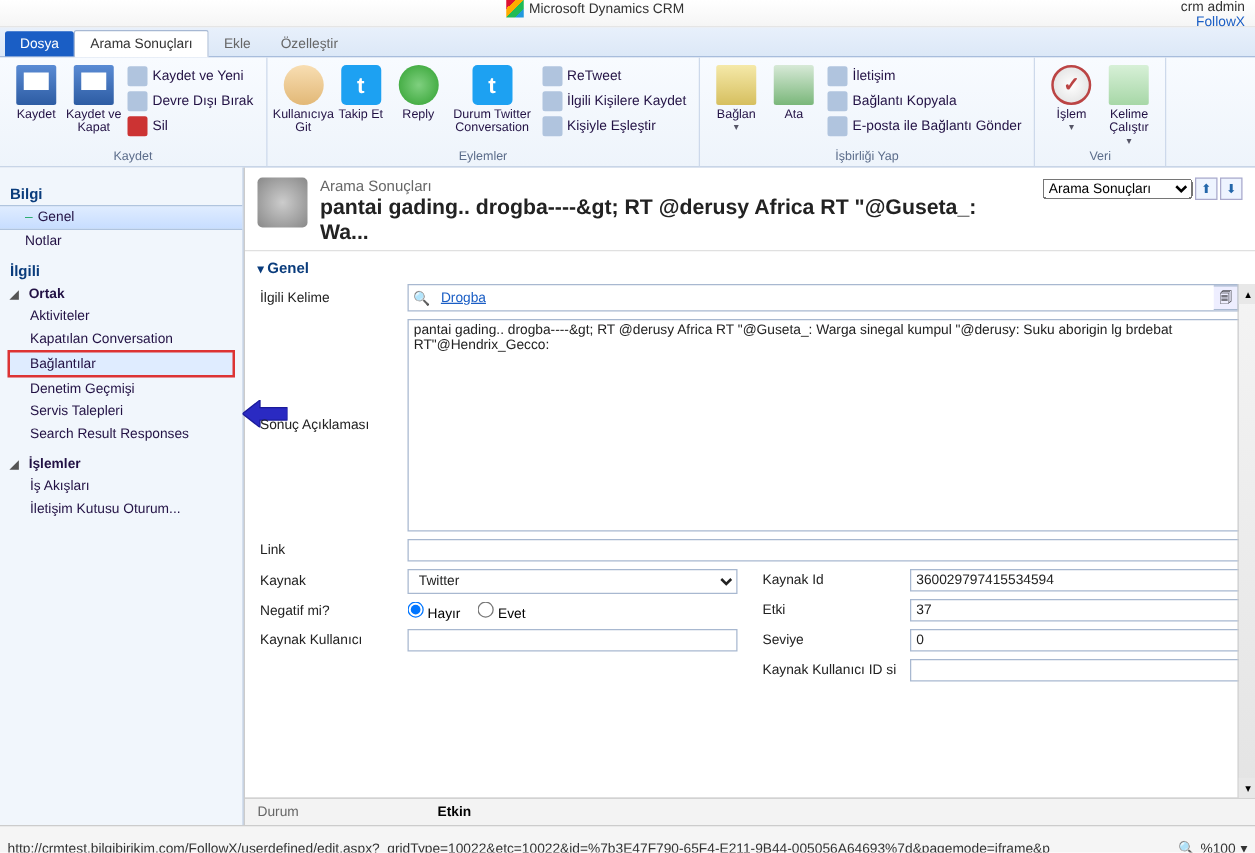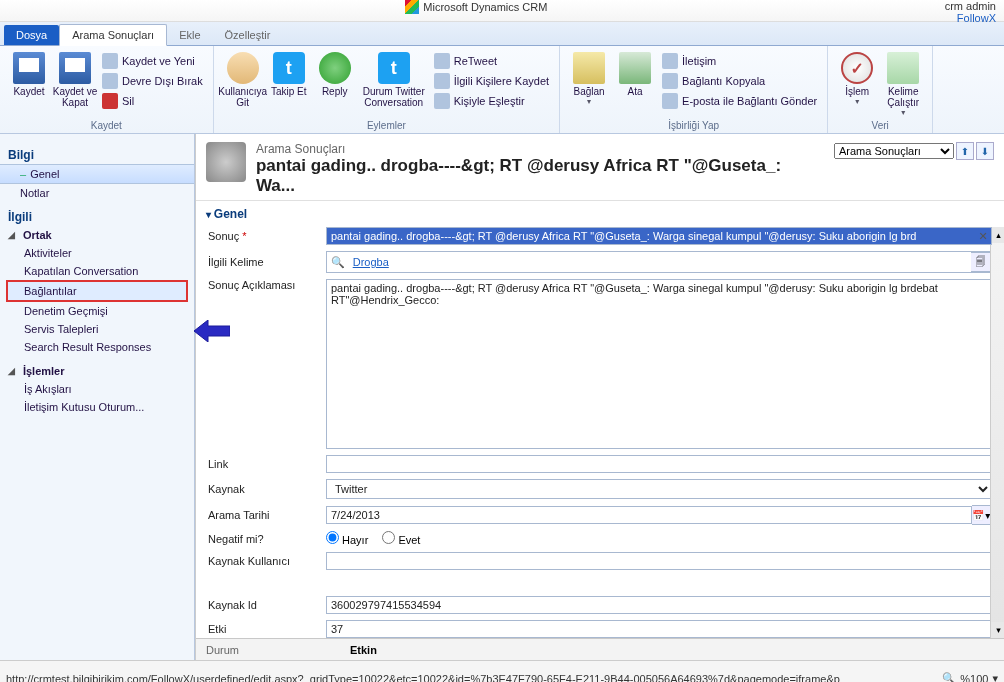--- a/index.html
+++ b/index.html
@@ -65,21 +65,21 @@
 .row { display:flex; align-items:center; margin-bottom:6px; gap:8px; }
 .row .lab { width:110px; font-size:11px; color:#222; }
 .req::after{ content:" *"; color:#c00; }
 .field { flex:1; display:flex; align-items:center; }
 .field.full{ width:630px; }
 input.txt, .selbox, textarea.txt { width:100%; border:1px solid #a8b8d0; padding:2px 4px; font-size:11px; background:#fff; color:#222; }
 input.txt.selected { background:#3a66c7; color:#fff; }
 .lookup { width:20px; height:20px; border:1px solid #a8b8d0; border-left:0; background:#eef; display:flex;align-items:center;justify-content:center; cursor:pointer; font-size:10px;}
 .linkval { color:#1a5ec5; text-decoration:underline; padding-left:4px; }
 textarea.txt { height:170px; resize:none; }
-.twocol { display:flex; gap:20px;flex-direction:column; }
+.twocol { display:flex; gap:20px; }
 .twocol .col { flex:1; }
 .radio-wrap{ display:flex; gap:14px; align-items:center; font-size:11px;}
 .statusbar { height:22px; border-top:1px solid #c8c8c8; background:#f3f3f3; display:flex; align-items:center; padding:0 10px; gap:34px; font-size:11px;}
 .statusbar .lab2{ color:#666; width:110px;}
 .browser-status { height:36px; background:#f5f5f5; border-top:1px solid #ccc; font-size:11px; color:#333; display:flex; align-items:center; padding:0 6px; justify-content:space-between;}
 .browser-status .zoom{ display:flex; align-items:center; gap:4px; color:#333;}
 .dropdown-caret::after{content:" ▾"; font-size:8px; color:#556;}
 .clear-x { width:18px; height:18px; display:flex;align-items:center;justify-content:center; color:#555; cursor:pointer; position:absolute; right:0; top:0;}
 .field.withclear{ position:relative; }
 .scroll-hint{ position:absolute; right:-2px; top:0; bottom:0; width:16px; background:linear-gradient(#f4f4f4,#e4e4e4); border-left:1px solid #ccc;}
@@ -292,64 +292,50 @@
     </div>
 
     <div class="section-title">Genel</div>
 
     <div class="form">
       <div class="scroll-hint">
           <div class="up">▴</div>
           <div class="dn">▾</div>
         </div>
 
-      <div class="row">
-        <div class="lab req">Sonuç</div>
-        <div class="field full withclear">
-          <input class="txt selected" value="pantai gading.. drogba----&amp;gt; RT @derusy Africa RT &quot;@Guseta_: Warga sinegal kumpul &quot;@derusy: Suku aborigin lg brd" style="">
-          <div class="clear-x">✕</div>
-        </div>
-      </div>
 
       <div class="row">
         <div class="lab">İlgili Kelime</div>
         <div class="field full" style="border:1px solid #a8b8d0;">
           <span style="padding:0 4px;">🔍</span>
           <span class="linkval">Drogba</span>
           <div style="margin-left:auto" class="lookup">🗐</div>
         </div>
       </div>
 
-      <div class="row" style="align-items:flex-start;">
+      <div class="row" style="align-items:center;">
         <div class="lab">Sonuç Açıklaması</div>
         <div class="field full">
             <textarea class="txt" style="">pantai gading.. drogba----&amp;gt; RT @derusy Africa RT "@Guseta_: Warga sinegal kumpul "@derusy: Suku aborigin lg brdebat RT"@Hendrix_Gecco:</textarea>
           </div>
       </div>
 
       <div class="row">
         <div class="lab">Link</div>
         <div class="field full">
             <input class="txt" value="" style="">
           </div>
       </div>
 
       <div class="twocol">
         <div class="col">
           <div class="row">
             <div class="lab">Kaynak</div>
             <div class="field">
                 <select class="selbox"><option>Twitter</option></select>
-              </div>
-          </div>
-          <div class="row">
-            <div class="lab">Arama Tarihi</div>
-            <div class="field">
-                <input class="txt" style="flex: 1 1 0%;" value="7/24/2013">
-                <div class="lookup">📅▾</div>
               </div>
           </div>
           <div class="row">
             <div class="lab">Negatif mi?</div>
             <div class="field radio-wrap">
               <label><input type="radio" checked="" style=""> <span>Hayır</span></label>
               <label><input type="radio" style=""> <span>Evet</span></label>
             </div>
           </div>
           <div class="row">

